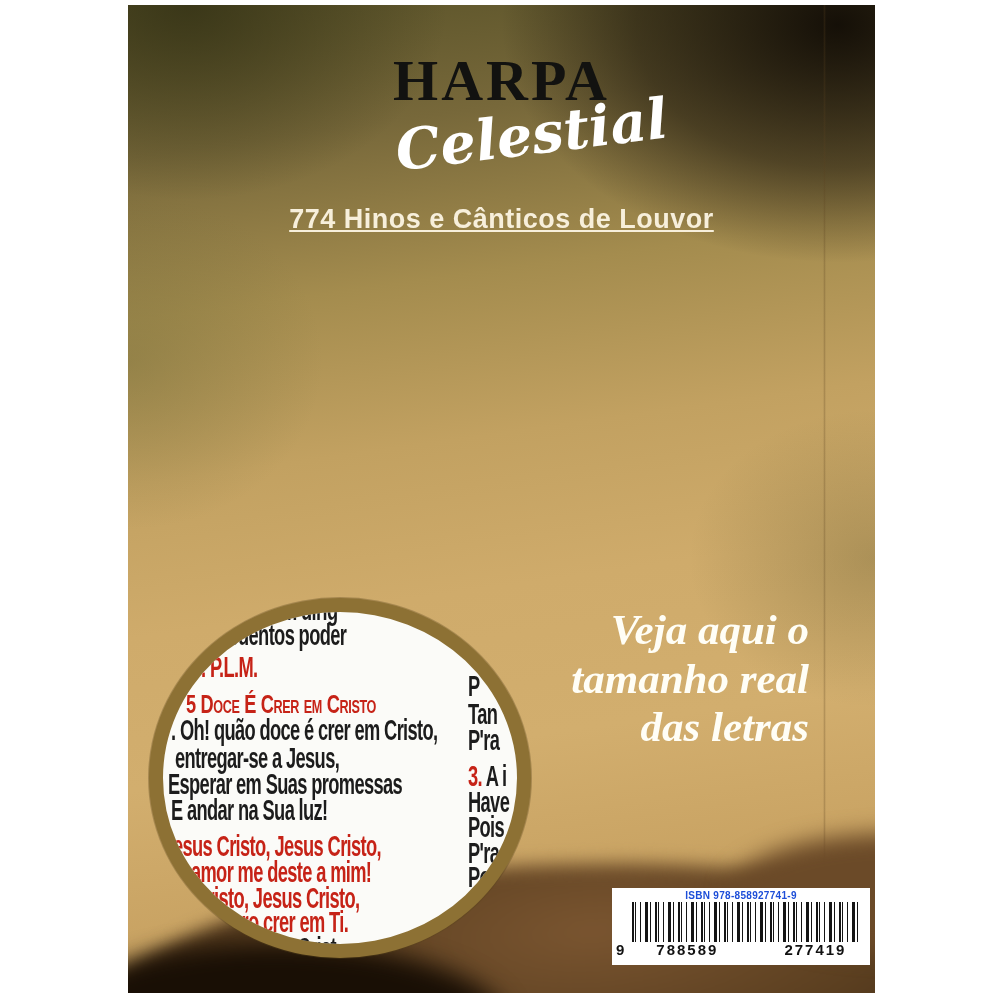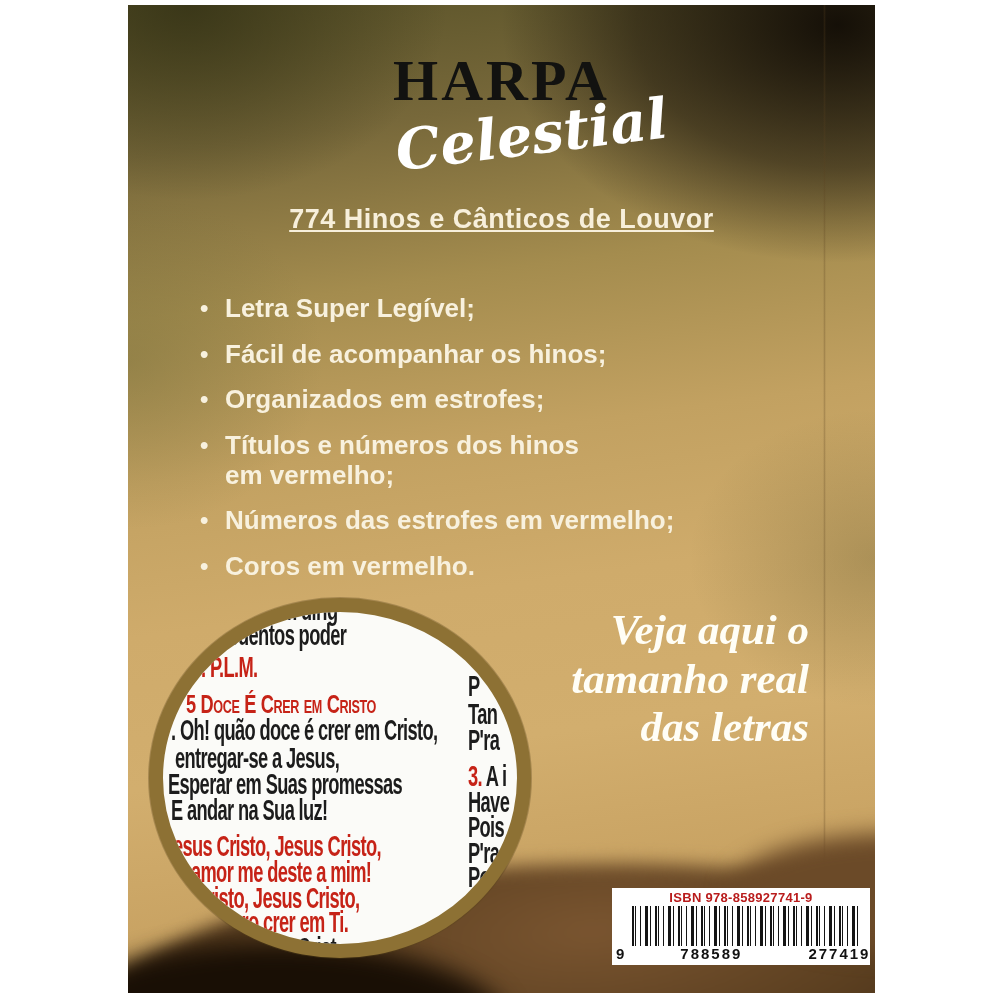--- a/index.html
+++ b/index.html
@@ -82,61 +82,52 @@
     font-family:"Liberation Serif", serif; font-weight:bold; font-size:43px;
     line-height:1.13; color:#fffef6; white-space:pre-line; z-index:2;font-style:italic;
   }
 
   
   .barcode {
     position:absolute; left:484px; top:883px; width:258px; height:77px;
     background:#ffffff; z-index:2; padding:0;
   }
   .isbn {
-    text-align:center; font-size:13px; font-weight:bold; color:#b91c1c;
+    text-align:center; font-size:10px; font-weight:bold; color:#1d4ed8;
     letter-spacing:0.3px; padding-top:2px;
   }
   .bars {
     height:40px; margin:1px 8px 0 20px;
     background:repeating-linear-gradient(90deg,
       #151515 0 2px, #fff 2px 3px, #151515 3px 4px, #fff 4px 8px,
       #151515 8px 9px, #fff 9px 13px, #151515 13px 16px, #fff 16px 18px,
       #151515 18px 19px, #fff 19px 23px);
   }
   .bdigits {
     display:flex; font-size:15px; font-weight:bold; color:#111; line-height:1.1;
   }
   .bdigits .d0 { margin-left:4px; }
-  .bdigits .d1 { margin-left:56px; letter-spacing:2px; }
+  .bdigits .d1 { margin-left:32px; letter-spacing:2px; }
   .bdigits .d2 { margin-left:66px; letter-spacing:2px; }
 </style>
 </head>
 <body>
 
 <div class="stage">
   <div class="cover">
     <div class="crease"></div>
 
     <div class="rock-main"></div>
     <div class="rock-dark"></div>
     <div class="rock-right"></div>
 
     <div class="book-title">HARPA</div>
     <div class="book-script">Celestial</div>
     <div class="tagline">774 Hinos e Cânticos de Louvor</div>
 
-    <ul class="features">
-      <li>Letra Super Legível;</li>
-      <li>Fácil de acompanhar os hinos;</li>
-      <li>Organizados em estrofes;</li>
-      <li>Títulos e números dos hinos
-em vermelho;</li>
-      <li>Números das estrofes em vermelho;</li>
-      <li>Coros em vermelho.</li>
-    </ul>
 
     <div class="magnifier">
       <div class="hline" style="left:70px; top:-16px">ça, bem dirig</div>
       <div class="hline" style="left:56px; top:9px">sedentos poder</div>
       <div class="hline hred" style="left:38px; top:41px">. P.L.M.</div>
       <div class="hline hred hhead" style="left:23px; top:79px">5 Doce É Crer em Cristo</div>
       <div class="hline" style="left:8px;  top:104px">. Oh! quão doce é crer em Cristo,</div>
       <div class="hline" style="left:12px; top:132px">entregar-se a Jesus,</div>
       <div class="hline" style="left:5px;  top:158px">Esperar em Suas promessas</div>
       <div class="hline" style="left:8px;  top:184px">E andar na Sua luz!</div>

